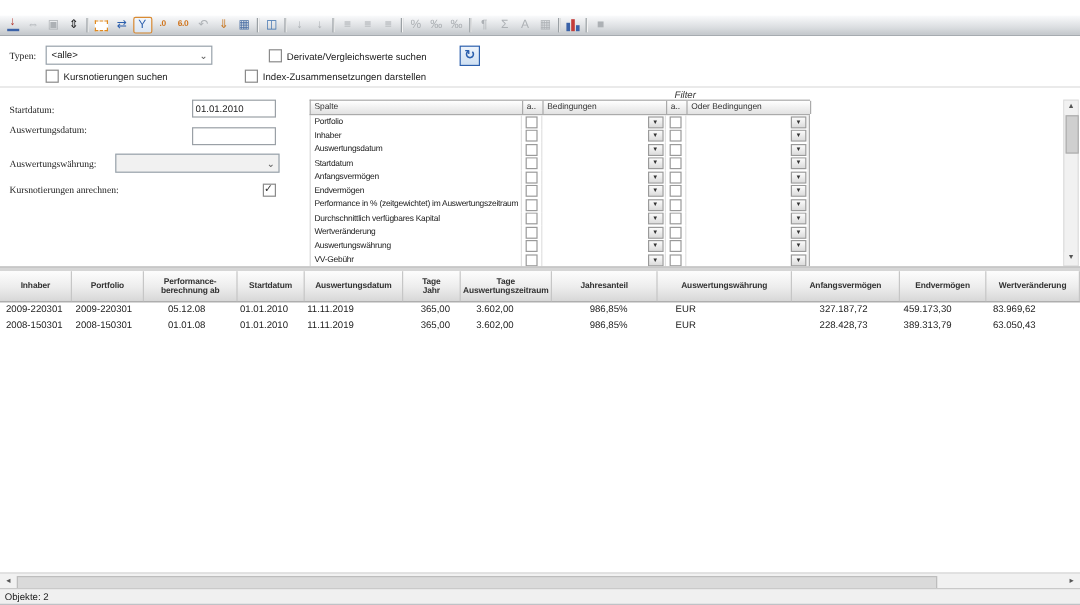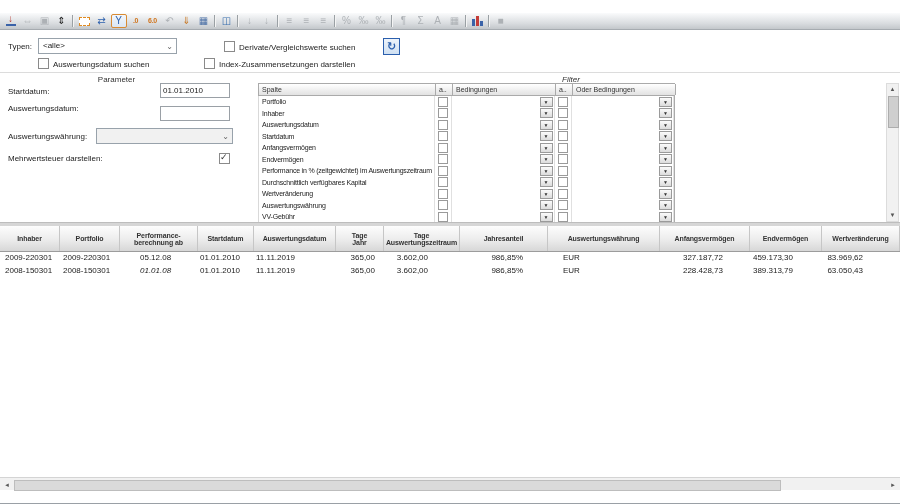--- a/index.html
+++ b/index.html
@@ -25,21 +25,21 @@
   .tb-icon.i-fith{line-height:13px;}
   .tb-sep{display:inline-block;width:1px;height:12px;background:#9aa0a4;border-right:1px solid #f4f4f4;margin:0 2px;}
   .i-newwin i{display:block;width:9px;height:7px;margin:3px auto 0;border:1px dashed #e08a20;background:#fff;}
   .i-chart{line-height:12px;}
   .i-chart i{display:inline-block;width:3px;margin:0 .5px;vertical-align:bottom;}
   .i-chart .b1{height:7px;background:#3a62a8;}
   .i-chart .b2{height:10px;background:#c43c38;}
   .i-chart .b3{height:5px;background:#3a62a8;}
   
   #content{position:absolute;left:0;top:30px;width:900px;height:447px;background:#fff;}
-  .lbl{position:absolute;font-size:8px;color:#222;white-space:nowrap;}
+  .lbl{position:absolute;font-size:8px;color:#222;white-space:nowrap;font-family:Liberation Serif, serif;}
   .cb{display:inline-block;width:9px;height:9px;border:1px solid #8a8a8a;background:#fff;
     vertical-align:-2px;margin-right:4px;position:relative;box-sizing:content-box;}
   .cb.on::after{content:"✓";position:absolute;left:0;top:-2px;font-size:9px;color:#333;}
   .cblabel{position:absolute;font-size:8px;white-space:nowrap;}
   .combo{position:absolute;height:16px;background:#fff;border:1px solid #98a2ab;box-sizing:border-box;
     font-size:8px;line-height:14px;padding-left:4px;}
   .combo .chev{position:absolute;right:3px;top:1px;font-size:8px;color:#666;}
   .combo.disabled{background:#f1f1f1;color:#888;}
   .tinput{position:absolute;height:15px;border:1px solid #9aa0a6;box-sizing:border-box;
     font-family:"Liberation Sans",sans-serif;font-size:8px;padding:0 2px;background:#fff;color:#222;}
@@ -145,42 +145,41 @@
     <span class="lbl" style="left:8px;top:12px;">Typen:</span>
     <div class="combo" style="left:38px;top:8px;width:139px;">
       <span>&lt;alle&gt;</span>
       <span class="chev">⌄</span>
     </div>
 
     <span class="cblabel" style="left:196px;top:11px;margin-left:28px;"><span class="cb"></span><span>Derivate/Vergleichswerte suchen</span></span>
 
     <div id="refresh-btn"><span>↻</span></div>
 
-    <span class="cblabel" style="left:38px;top:28px;"><span class="cb"></span><span>Auswertungsdatum suchen</span></span>
+    <span class="cblabel" style="left:38px;top:28px;"><span class="cb"></span><span>Kursnotierungen suchen</span></span>
 
     <span class="cblabel" style="left:204px;top:28px;"><span class="cb"></span><span>Index-Zusammensetzungen darstellen</span></span>
 
     <div id="divider"></div>
 
-    <div class="caption" style="left:0;width:233px;">Parameter</div>
     <div class="caption" style="left:258px;width:626px;font-style:italic;">Filter</div>
 
     <span class="lbl" style="left:8px;top:57px;">Startdatum:</span>
     <input class="tinput" style="left: 160px; top: 53px; width: 70px;" value="01.01.2010">
 
     <span class="lbl" style="left:8px;top:74px;">Auswertungsdatum:</span>
     <input class="tinput" style="left: 160px; top: 76px; width: 70px;" value="">
 
     <span class="lbl" style="left:8px;top:102px;">Auswertungswährung:</span>
     <div class="combo disabled" style="left:96px;top:98px;width:137px;">
       <span></span>
       <span class="chev">⌄</span>
     </div>
 
-    <span class="lbl" style="left:8px;top:124px;">Mehrwertsteuer darstellen:</span>
+    <span class="lbl" style="left:8px;top:124px;">Kursnotierungen anrechnen:</span>
     <span class="cb on" id="mwst-cb" style="position:absolute;left:219px;top:123px;"></span>
 
     <div id="ftable">
       <div id="fhead"><span class="fh" style="width: 177px;">Spalte</span><span class="fh" style="width: 17px;">a..</span><span class="fh" style="width: 103px;">Bedingungen</span><span class="fh" style="width: 17px;">a..</span><span class="fh" style="width: 103px;">Oder Bedingungen</span></div>
       <div id="fbody">
           <div class="frow">
             <div class="fc sp" style="width: 177px;">Portfolio</div>
             <div class="fc an" style="width: 17px;">
               <span class="fcb"></span>
             </div>
@@ -383,35 +382,38 @@
           <span class="gd" style="width: 76px; text-align: right; padding-right: 32px;">3.602,00</span>
           <span class="gd" style="width: 88px; text-align: right; padding-right: 25px;">986,85%</span>
           <span class="gd" style="width: 112px; text-align: left; padding-left: 15px;">EUR</span>
           <span class="gd" style="width: 90px; text-align: right; padding-right: 27px;">327.187,72</span>
           <span class="gd" style="width: 72px; text-align: right; padding-right: 29px;">459.173,30</span>
           <span class="gd" style="width: 78px; text-align: right; padding-right: 37px;">83.969,62</span>
         </div>
         <div class="gr">
           <span class="gd" style="width: 60px; text-align: left; padding-left: 5px;">2008-150301</span>
           <span class="gd" style="width: 60px; text-align: left; padding-left: 3px;">2008-150301</span>
-          <span class="gd" style="width: 78px; text-align: left; padding-left: 20px; font-style: italic;">01.01.08</span>
+          <span class="gd" style="width: 78px; text-align: left; padding-left: 20px;">01.01.08</span>
           <span class="gd" style="width: 56px; text-align: left; padding-left: 2px;">01.01.2010</span>
           <span class="gd" style="width: 82px; text-align: left; padding-left: 2px;">11.11.2019</span>
           <span class="gd" style="width: 48px; text-align: right; padding-right: 9px;">365,00</span>
           <span class="gd" style="width: 76px; text-align: right; padding-right: 32px;">3.602,00</span>
           <span class="gd" style="width: 88px; text-align: right; padding-right: 25px;">986,85%</span>
           <span class="gd" style="width: 112px; text-align: left; padding-left: 15px;">EUR</span>
           <span class="gd" style="width: 90px; text-align: right; padding-right: 27px;">228.428,73</span>
           <span class="gd" style="width: 72px; text-align: right; padding-right: 29px;">389.313,79</span>
           <span class="gd" style="width: 78px; text-align: right; padding-right: 37px;">63.050,43</span>
         </div>
       </div>
 
   </div>
 
   <div id="hscroll">
     <div class="arr" id="hs-left">◂</div>
     <div id="hs-thumb"></div>
     <div class="arr" id="hs-right">▸</div>
   </div>
 
+  <div id="statusbar">
+    <span>Objekte: 2</span>
+  </div>
 
 </div>
 
 </body></html>

